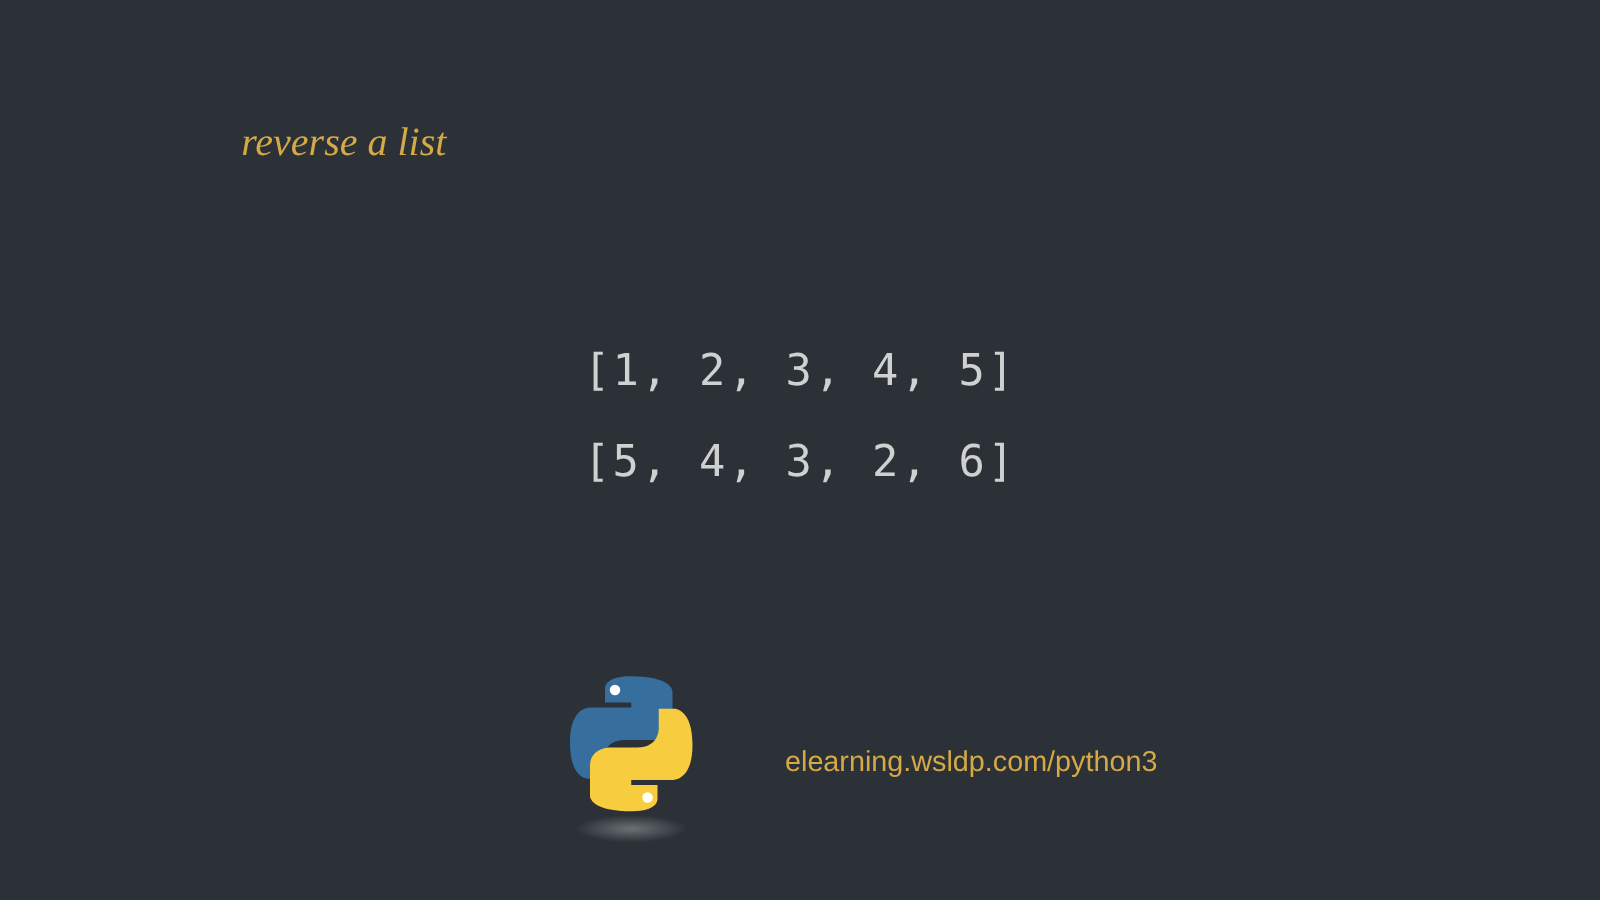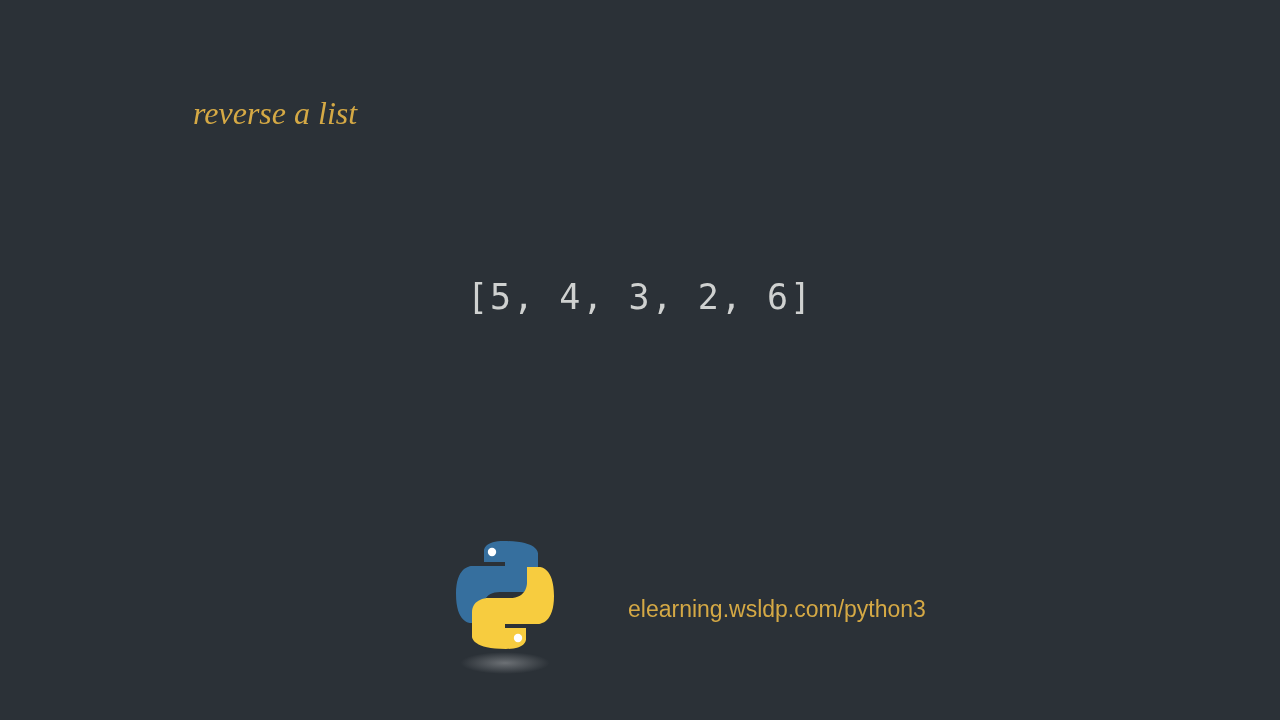--- a/index.html
+++ b/index.html
@@ -71,20 +71,21 @@
     font-family: "Segoe UI", Arial, sans-serif;
     margin-top: 8px;
   }
 </style>
 </head>
 <body>
 
 <div class="title">reverse a list</div>
 
 <div class="code-area">
+  <div class="code-line">[1, 2, 3, 4, 5]</div>
   <div class="code-line">[5, 4, 3, 2, 6]</div>
 </div>
 
 <div class="footer">
   <div class="python-logo">
     <svg viewBox="0 0 110 110" xmlns="http://www.w3.org/2000/svg">
       <path fill="#366f9e" d="
         M54 1
         C33 1 34 11 34 11
         L34 22

